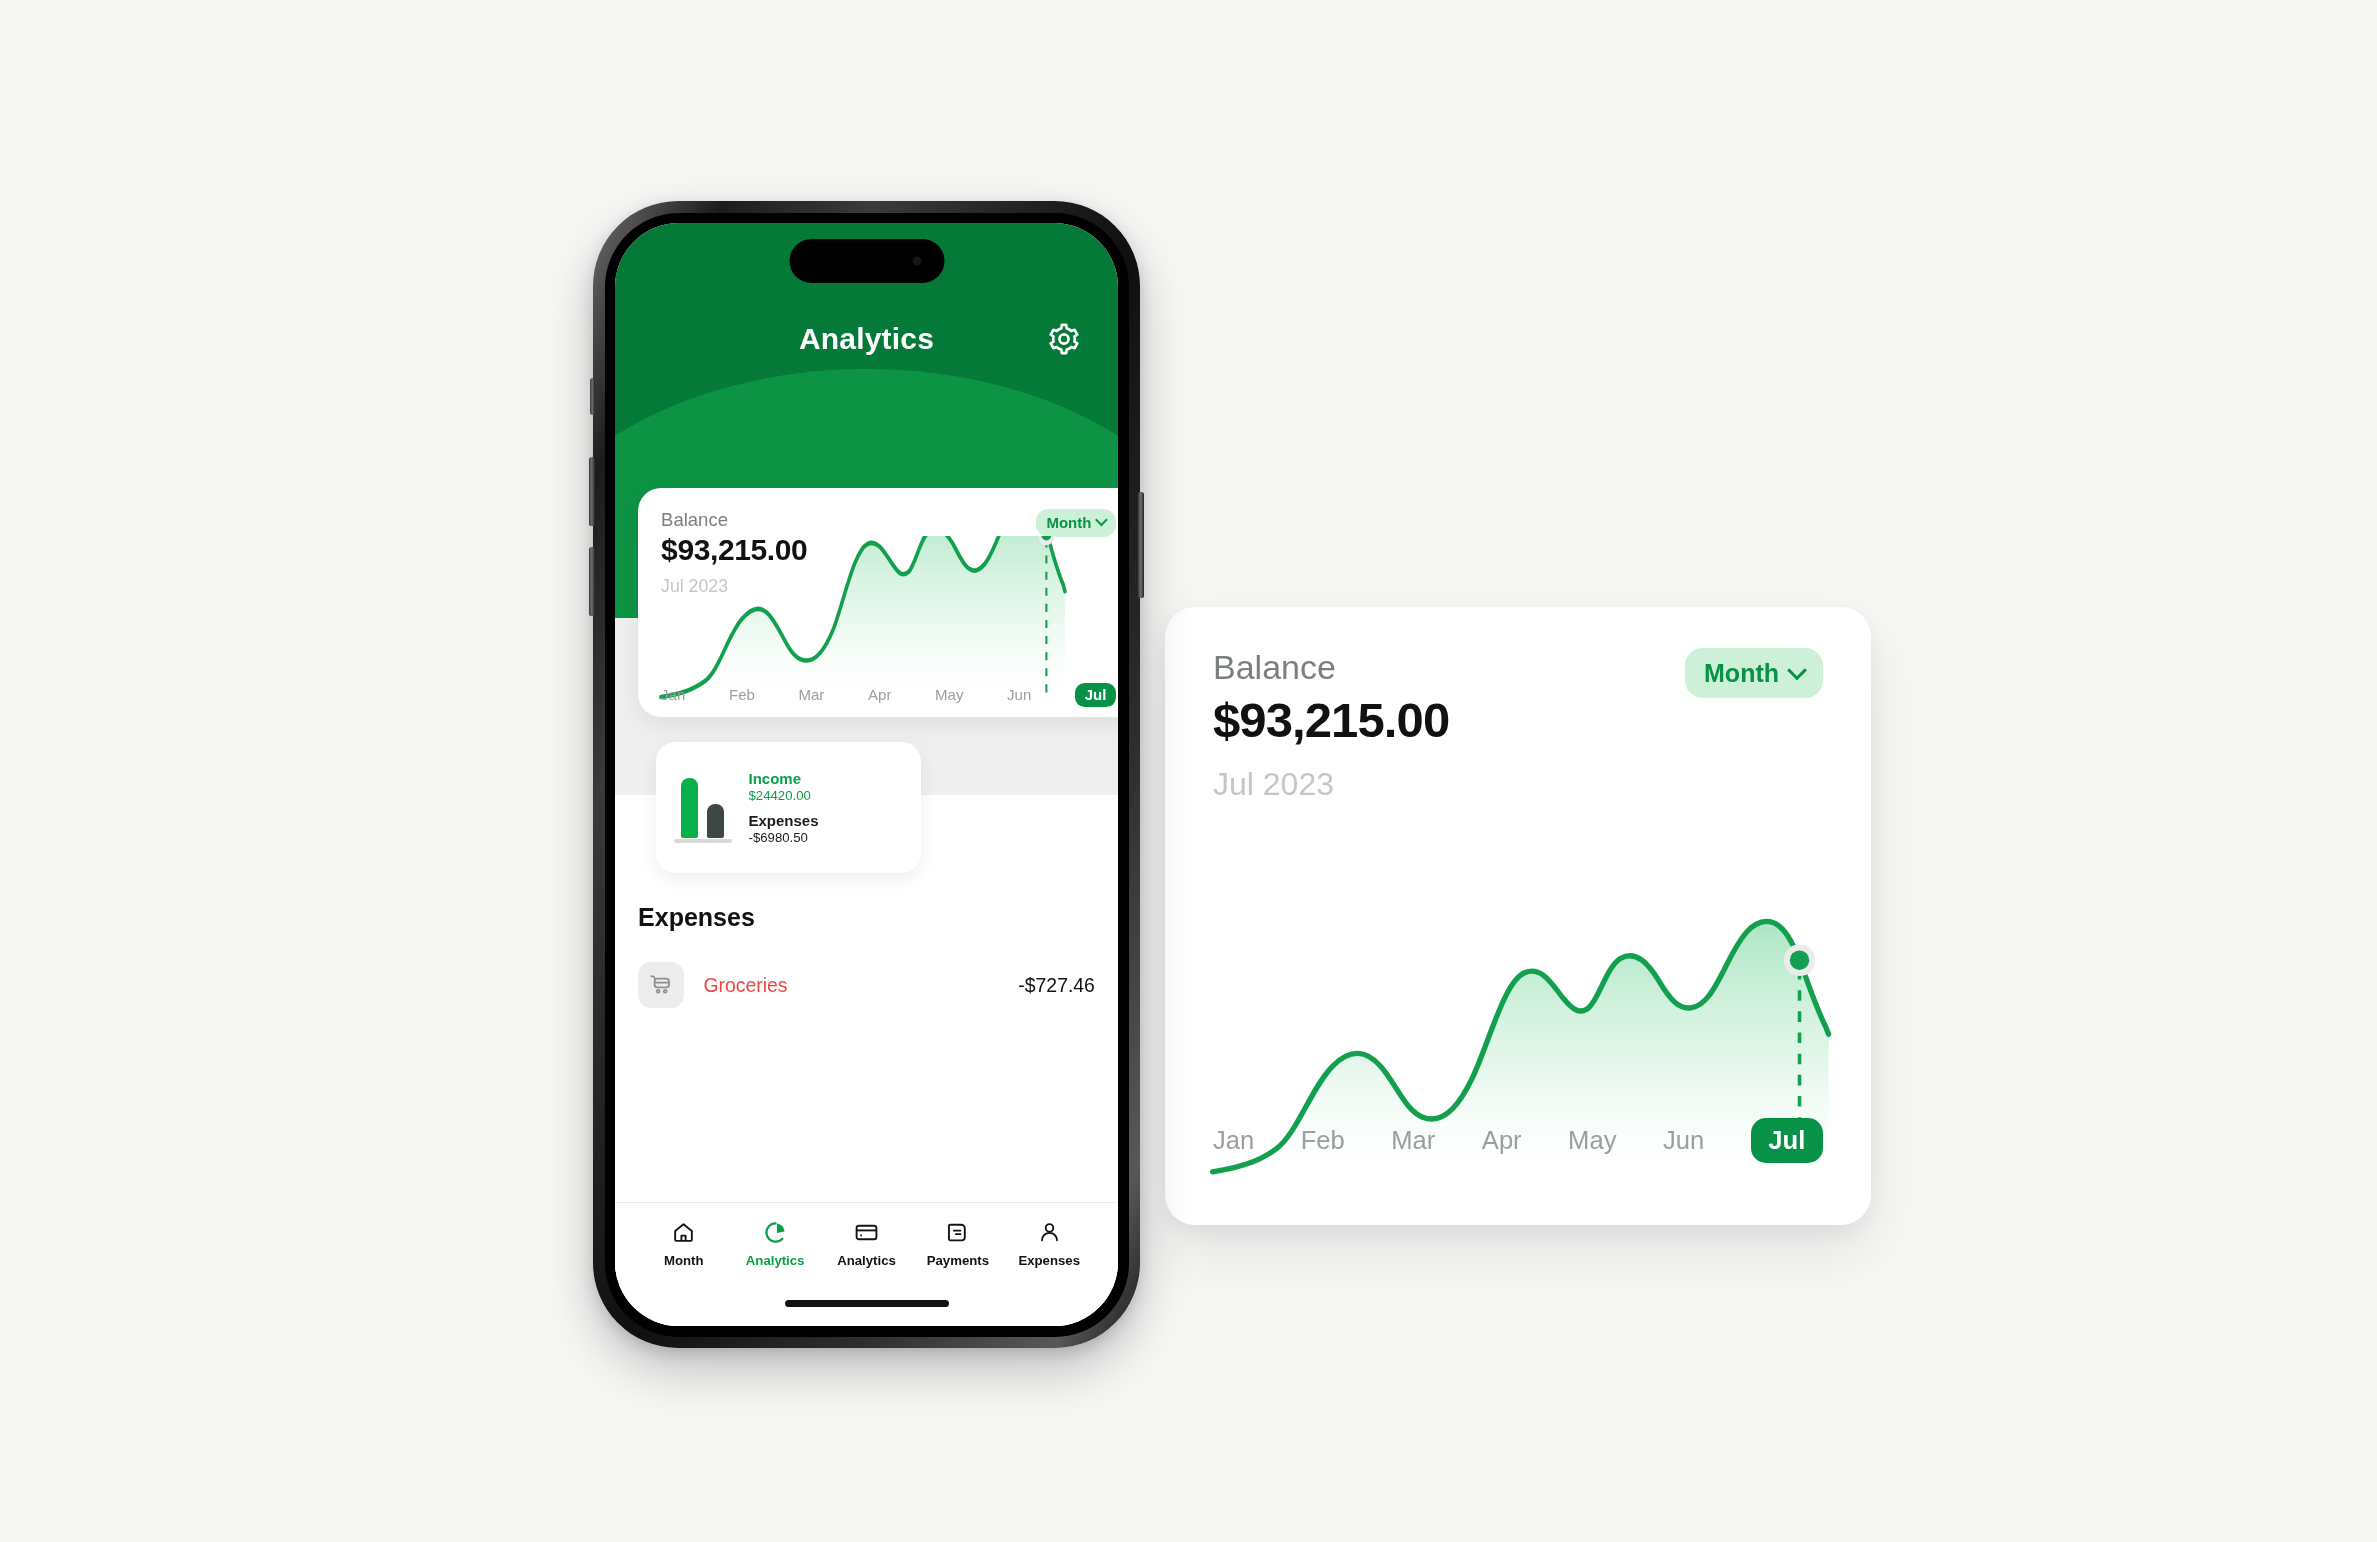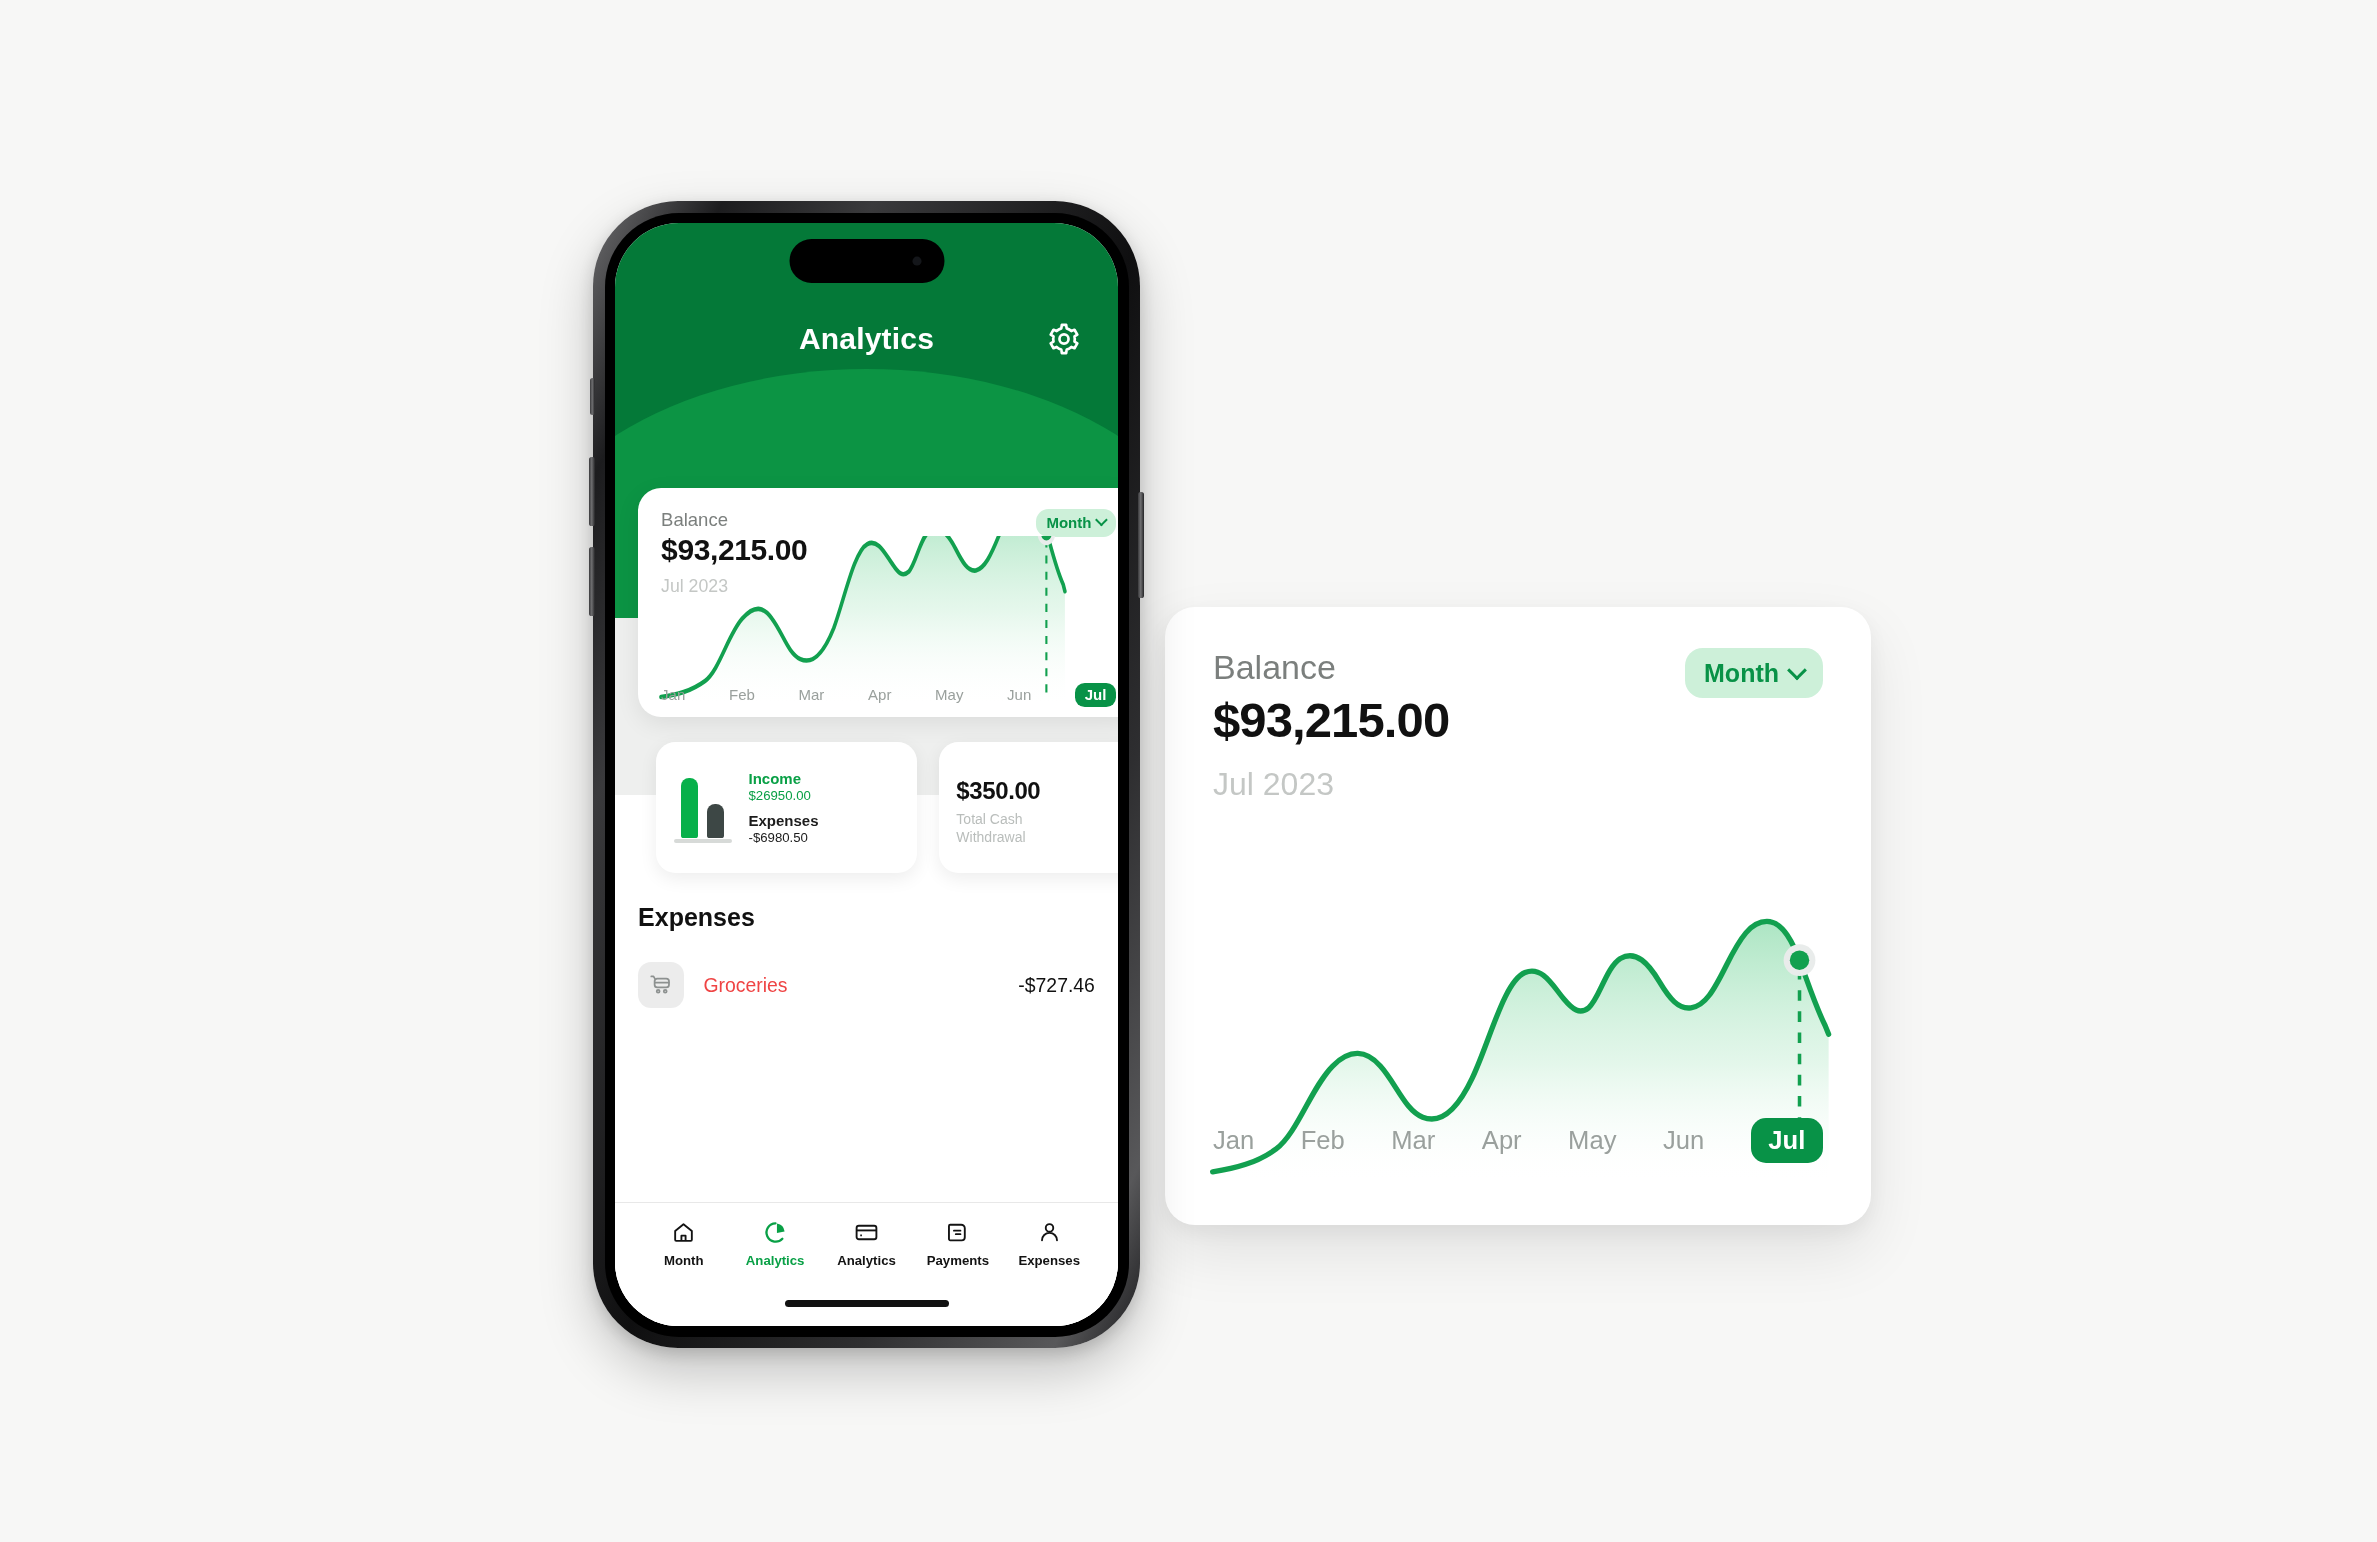--- a/index.html
+++ b/index.html
@@ -294,35 +294,24 @@
 
         <div id="stats-row">
           <div class="stat-card" id="inc-card">
             <div id="inc-bars">
               <span class="bar green"></span>
               <span class="bar dark"></span>
               <span class="base"></span>
             </div>
             <div class="inc-text">
               <span class="inc-t1">Income</span>
-              <span class="inc-t2">$26950.00</span>
+              <span class="inc-t2">$24420.00</span>
               <span class="inc-t3">Expenses</span>
               <span class="inc-t4">-$6980.50</span>
             </div>
-          </div>
-          <div class="stat-card" id="cash-card">
-            <div class="cash-amt">$350.00</div>
-            <div class="cash-sub">
-              <span>Total Cash</span><br>
-              <span>Withdrawal</span>
-            </div>
-            <div id="plus-btn">
-                <span class="h"></span>
-                <span class="v"></span>
-              </div>
           </div>
         </div>
 
         <div id="expenses">
           <div id="exp-title">Expenses</div>
           <div id="exp-row">
             <span id="cart-box">
               <svg width="26.5" height="26.5" viewBox="0 0 24 24" fill="none" stroke="#8d9190" stroke-width="1.6" stroke-linecap="round" stroke-linejoin="round">
                 <path d="M3 4h2l1.2 2"></path>
                 <rect x="6" y="6" width="13" height="8" rx="2.4"></rect>

